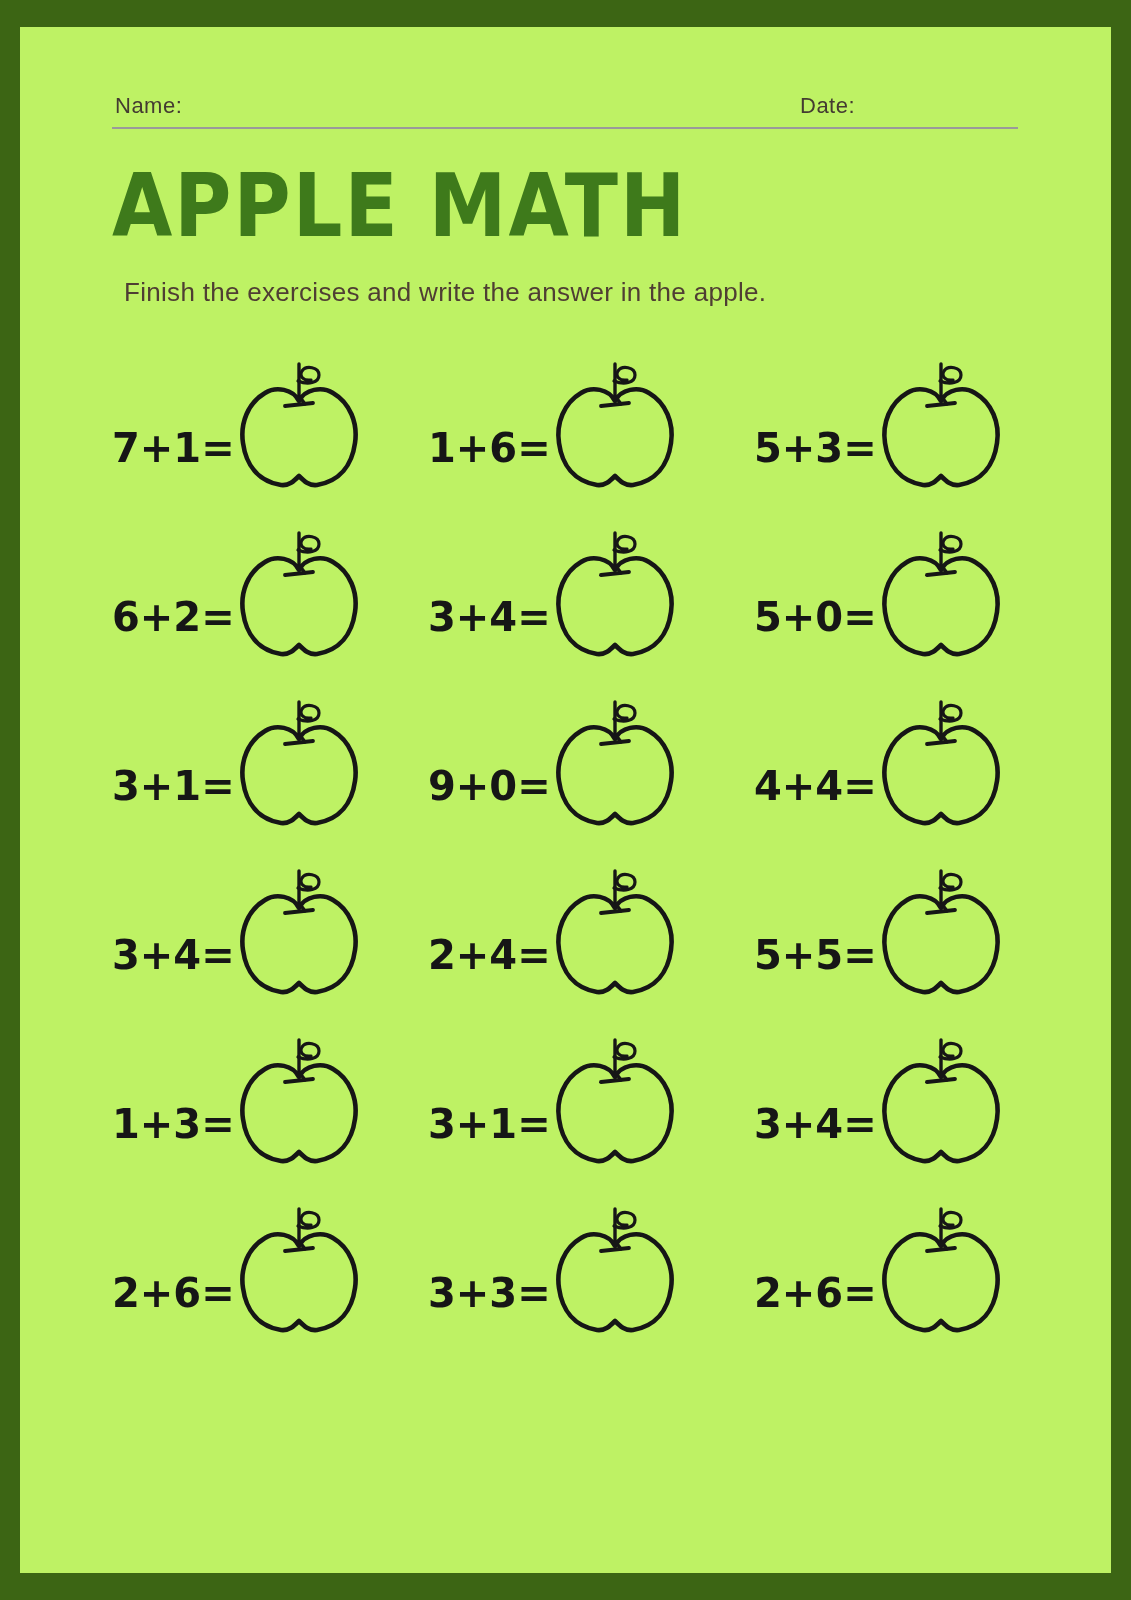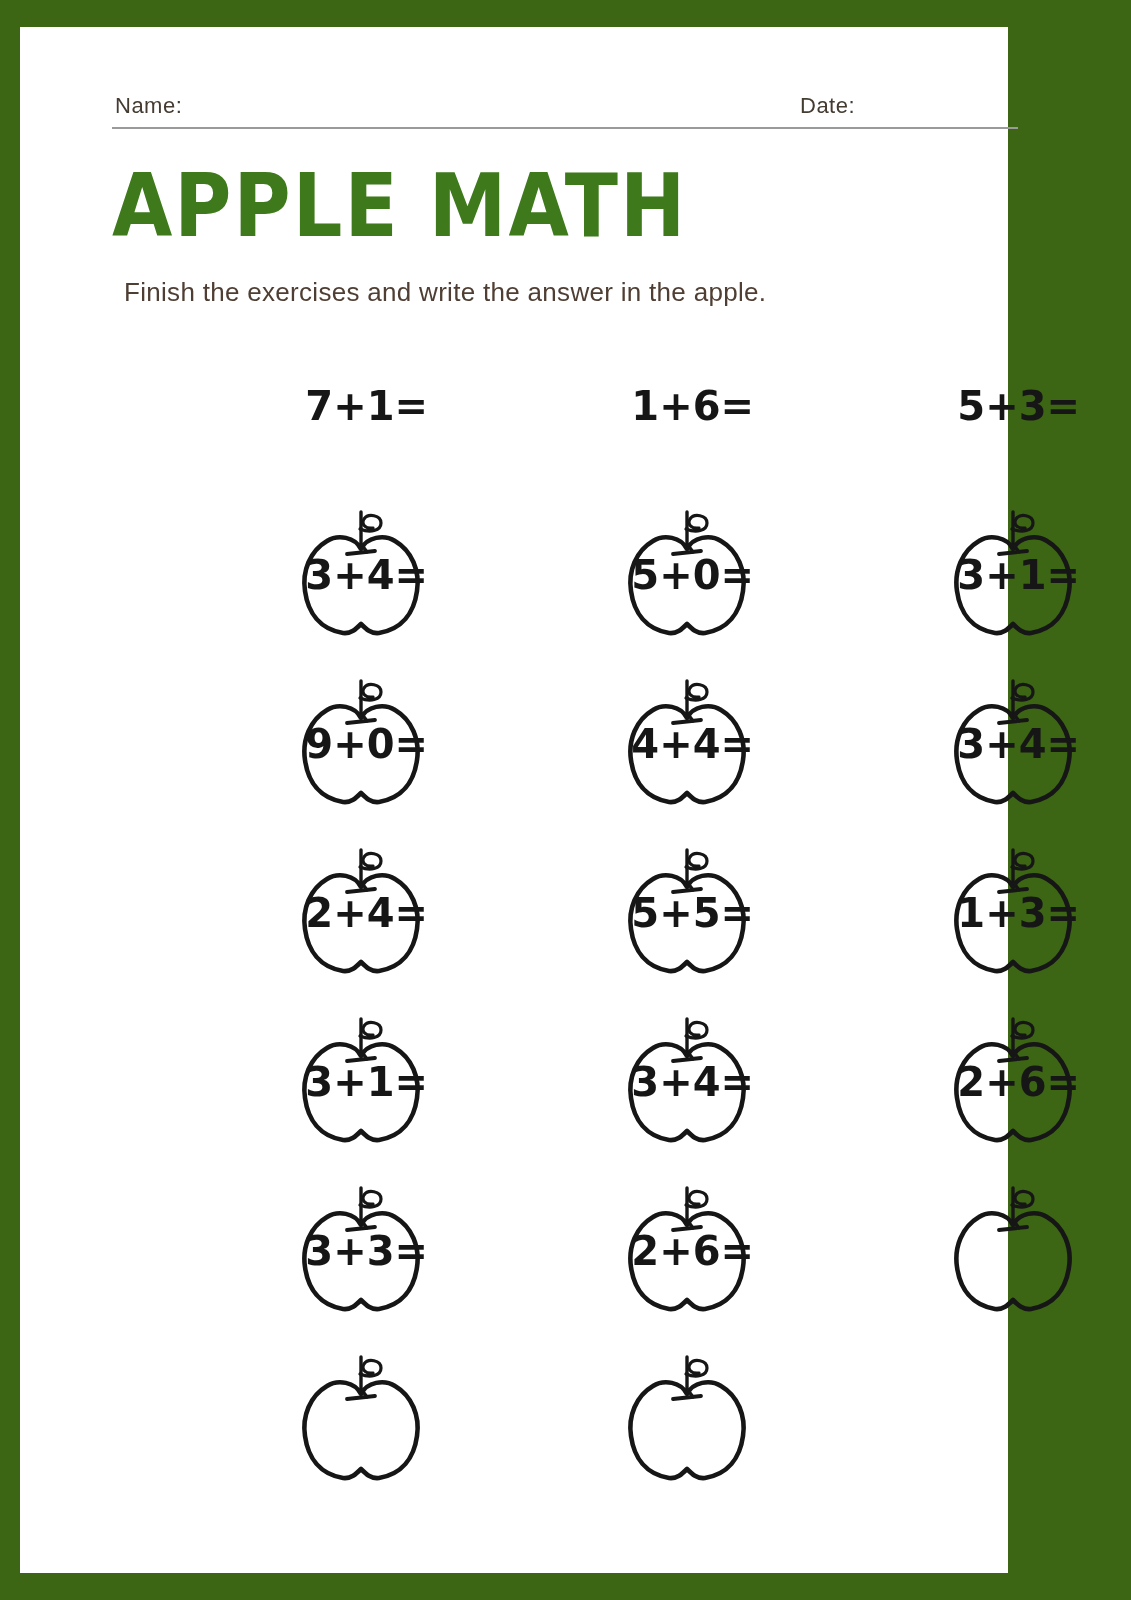--- a/index.html
+++ b/index.html
@@ -5,22 +5,22 @@
   html,body{margin:0;padding:0;}
   body{
     width:1131px;height:1600px;
     background:#3c6514;
     font-family:"Liberation Sans","DejaVu Sans",sans-serif;
     overflow:hidden;
   }
   .sheet{
     position:absolute;
     left:20px;top:27px;
-    width:988px;height:1546px;
-    background:#ffffff;
+    width:1091px;height:1546px;
+    background:#bef264;
     box-sizing:border-box;
   }
   
   .head{
     position:absolute;left:92px;top:60px;width:906px;height:40px;
     border-bottom:2px solid #9a9a9a;
   }
   .label{
     position:absolute;bottom:8px;
     font-size:22px;color:#443b31;letter-spacing:.5px;
@@ -43,21 +43,21 @@
     font-size:26px;color:#4f3e33;letter-spacing:.3px;
   }
   
   .grid{
     position:absolute;left:92px;top:316px;
     display:grid;
     grid-template-columns:316px 326px 326px;
     grid-auto-rows:169px;
   }
   .cell{
-    display:flex;align-items:flex-end;flex-direction:column;
+    display:flex;align-items:center;
   }
   .eq{
     flex:0 0 124px;
     margin-top:40px;
     font-family:"DejaVu Sans","Liberation Sans",sans-serif;
     font-weight:700;
     font-size:40px;color:#161616;
     letter-spacing:0px;
     white-space:nowrap;
   }
@@ -115,20 +115,34 @@
 
       <path d="M62,22 C72,26 83,24 83,16 C83,8 70,6 66,12 C63,17 67,22 75,21" stroke-width="3.2"></path>
 
       <line x1="63" y1="37" x2="69" y2="45" stroke-width="3.4"></line>
       <line x1="49" y1="47" x2="77" y2="44" stroke-width="3.8"></line>
 
       <path d="M63,42 C57,30 40,27 29,34 C12,44 4,64 7,84 C10,106 22,122 45,126 C53,127 58,122 63,117 C68,122 73,127 81,126 C104,122 116,106 119,84 C122,64 114,44 97,34 C86,27 69,30 63,42 Z" stroke-width="4.6"></path>
     </svg>
   </div>
 
+  <div class="cell">
+    <span class="eq">6+2=</span>
+    <svg class="apple" width="130" height="138" viewBox="0 0 130 138" fill="none" stroke="#161616" stroke-linecap="round" stroke-linejoin="round">
+
+      <line x1="63" y1="5" x2="63" y2="40" stroke-width="3.4"></line>
+
+      <path d="M62,22 C72,26 83,24 83,16 C83,8 70,6 66,12 C63,17 67,22 75,21" stroke-width="3.2"></path>
+
+      <line x1="63" y1="37" x2="69" y2="45" stroke-width="3.4"></line>
+      <line x1="49" y1="47" x2="77" y2="44" stroke-width="3.8"></line>
+
+      <path d="M63,42 C57,30 40,27 29,34 C12,44 4,64 7,84 C10,106 22,122 45,126 C53,127 58,122 63,117 C68,122 73,127 81,126 C104,122 116,106 119,84 C122,64 114,44 97,34 C86,27 69,30 63,42 Z" stroke-width="4.6"></path>
+    </svg>
+  </div>
 
 
   <div class="cell">
     <span class="eq">3+4=</span>
     <svg class="apple" width="130" height="138" viewBox="0 0 130 138" fill="none" stroke="#161616" stroke-linecap="round" stroke-linejoin="round">
 
       <line x1="63" y1="5" x2="63" y2="40" stroke-width="3.4"></line>
 
       <path d="M62,22 C72,26 83,24 83,16 C83,8 70,6 66,12 C63,17 67,22 75,21" stroke-width="3.2"></path>
 

